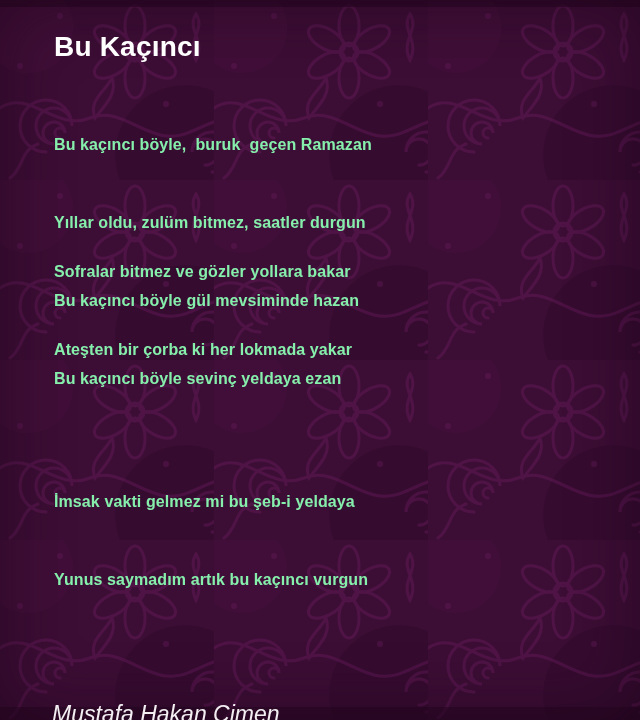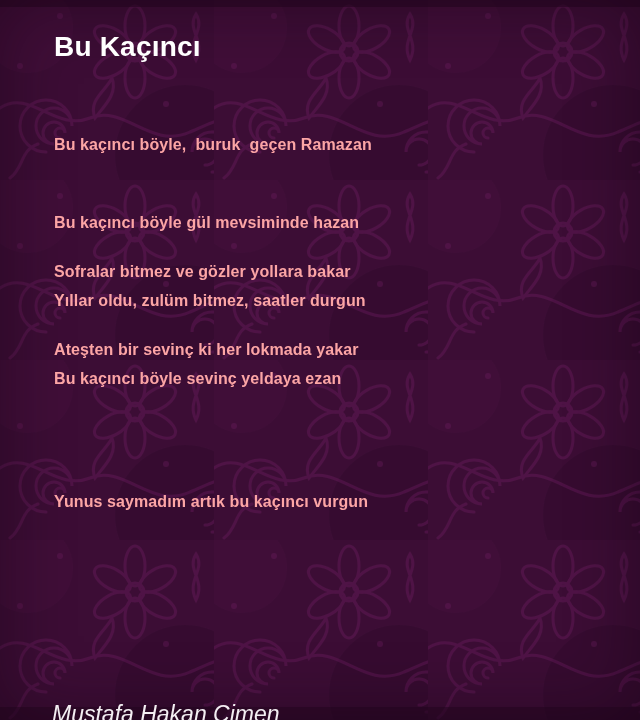--- a/index.html
+++ b/index.html
@@ -34,21 +34,21 @@
     left: 54px;
     top: 12px;
     font-size: 28px;
     font-weight: bold;
     color: #ffffff;
     letter-spacing: 0.2px;
   }
   .stanza {
     position: absolute;
     left: 54px;
-    color: #fca5a5;
+    color: #86efac;
     font-size: 16px;
     font-weight: bold;
     line-height: 26px;
     white-space: pre-wrap;
     letter-spacing: 0.1px;
   }
   .stanza-1 { top: 80px; }
   .stanza-2 { top: 207px; }
   .stanza-3 { top: 437px; }
   .poem-author {
@@ -101,30 +101,31 @@
 </svg>
 
 <div class="vignette"></div>
 
 <div class="content">
 
   <h1 class="poem-title">Bu Kaçıncı</h1>
 
   <div class="stanza stanza-1">
     <div>Bu kaçıncı böyle,  buruk  geçen Ramazan</div>
+    <div>Yıllar oldu, zulüm bitmez, saatler durgun</div>
     <div>Bu kaçıncı böyle gül mevsiminde hazan</div>
-    <div>Yıllar oldu, zulüm bitmez, saatler durgun</div>
     <div>Bu kaçıncı böyle sevinç yeldaya ezan</div>
   </div>
 
   <div class="stanza stanza-2">
     <div>Sofralar bitmez ve gözler yollara bakar</div>
-    <div>Ateşten bir sevinç ki her lokmada yakar</div>
+    <div>Ateşten bir çorba ki her lokmada yakar</div>
   </div>
 
   <div class="stanza stanza-3">
+    <div>İmsak vakti gelmez mi bu şeb-i yeldaya</div>
     <div>Yunus saymadım artık bu kaçıncı vurgun</div>
     
   </div>
 
   <div class="poem-author">Mustafa Hakan Çimen</div>
 
 </div>
 
 </body></html>

